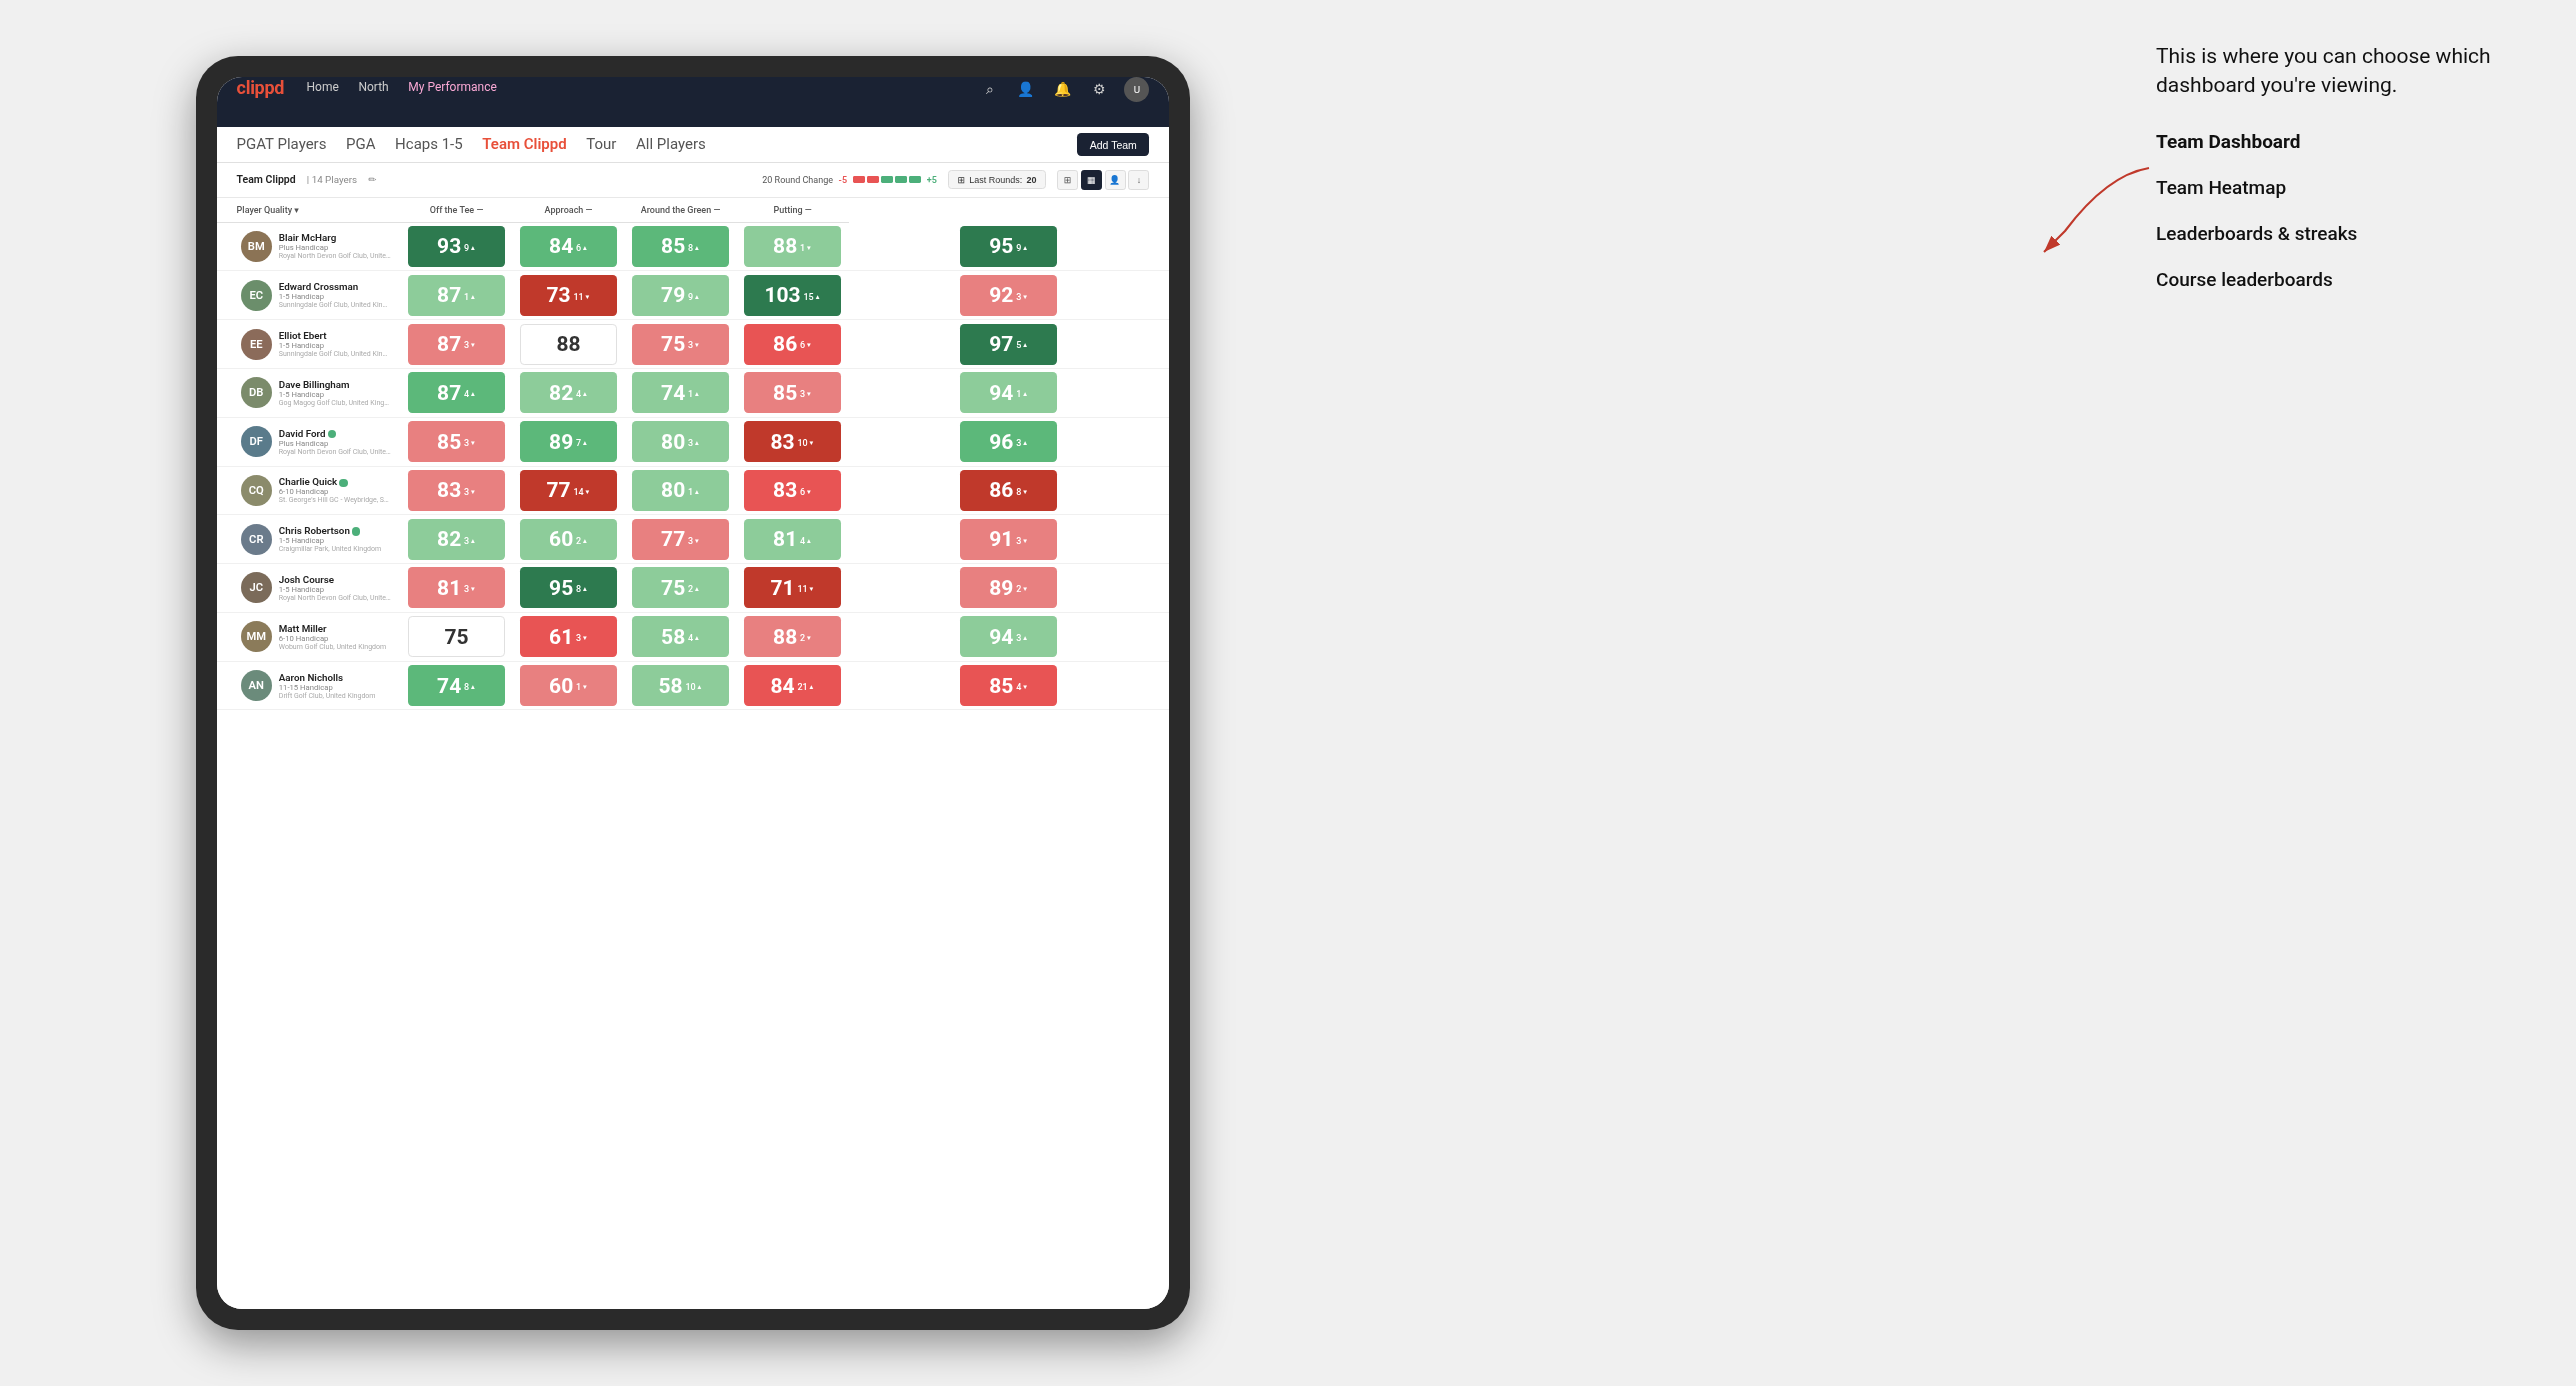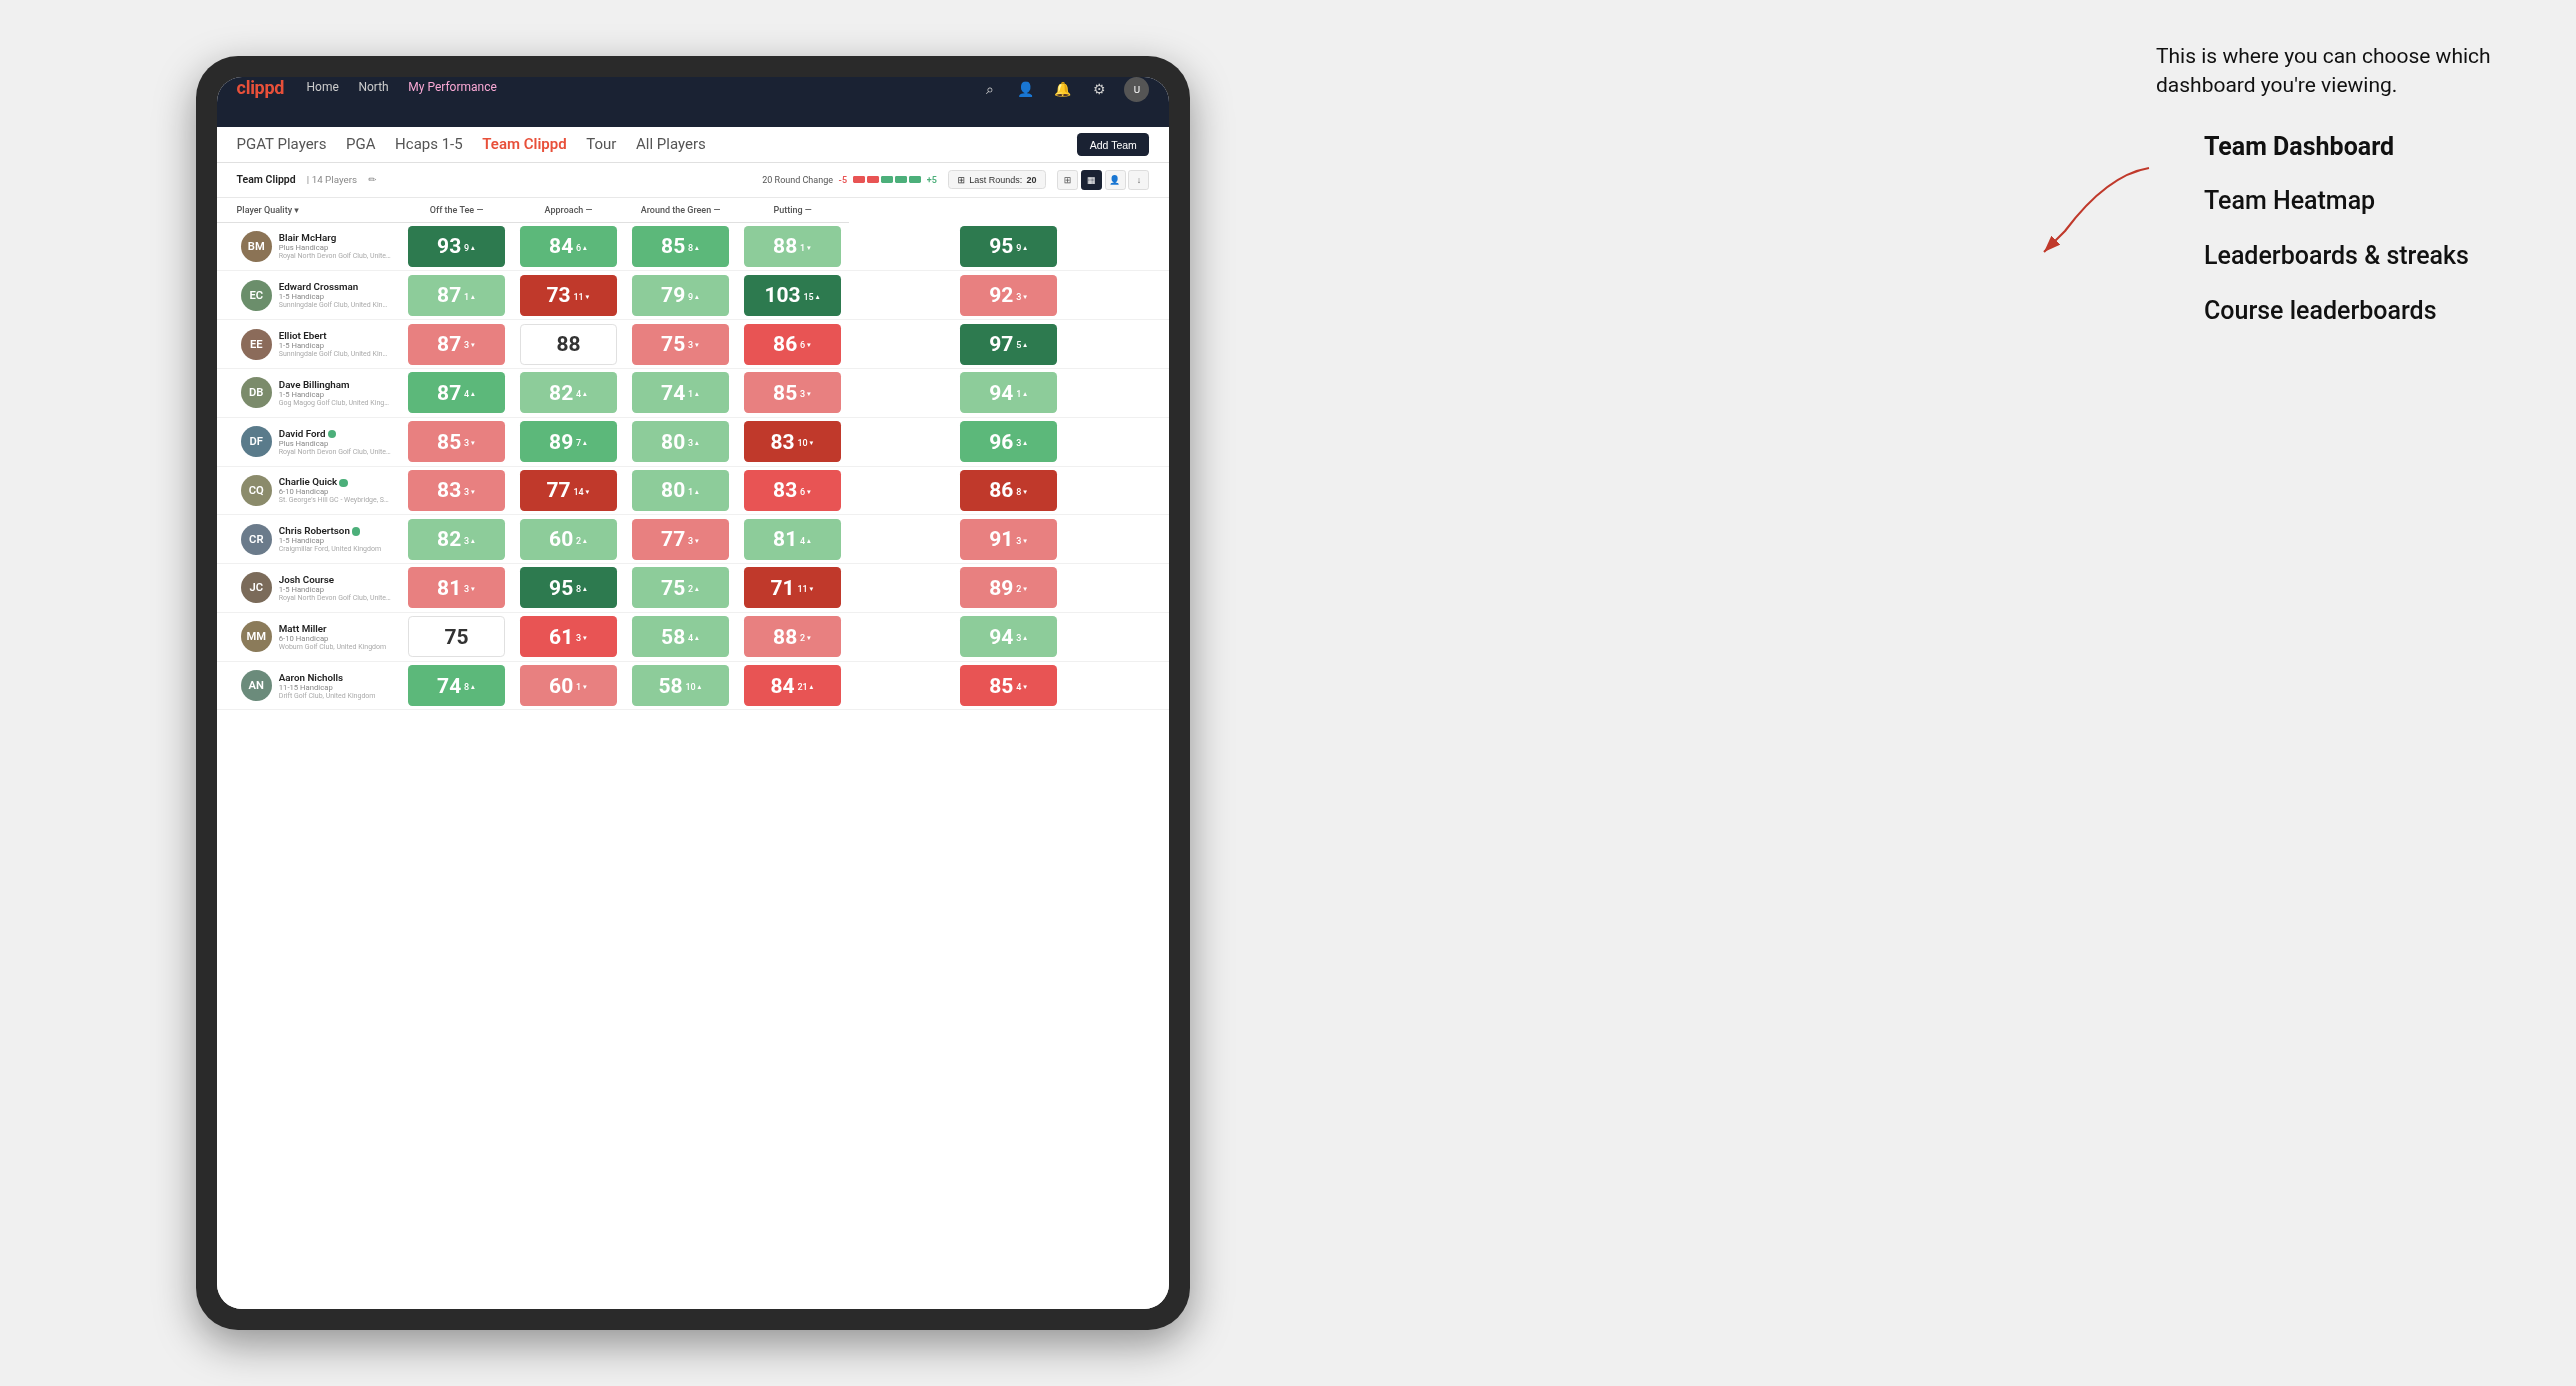--- a/index.html
+++ b/index.html
@@ -30,25 +30,24 @@
       position: absolute;
       top: 112px;
       right: 413px;
       width: 126px;
       height: 84px;
     }
     .annotation-menu {
       margin-top: 28px;
     }
     .annotation-menu-item {
-      font-size: 25px;
+      font-size: 19px;
       font-weight: 500;
       margin-bottom: 19.6px;
       color: #111;
-      margin-left: 48px;
     }
     .annotation-menu-item.active {
       font-weight: 700;
     }
 
     
     .tablet-frame {
       position: absolute;
       left: 196px;
       top: 56px;
@@ -628,21 +627,21 @@
                   <span class="score-delta delta-down">8</span>
                 </div></td>
             </tr>
             <tr>
               <td>
                 <div class="player-cell">
                   <div class="player-avatar" style="background: rgb(107, 123, 139);">CR</div>
                   <div class="player-info">
                     <div class="player-name">Chris Robertson<span class="verified-icon"></span></div>
                     <div class="player-hcp">1-5 Handicap</div>
-                    <div class="player-club">Craigmillar Ford, United Kingdom</div>
+                    <div class="player-club">Craigmillar Park, United Kingdom</div>
                   </div>
                 </div>
               </td>
               <td class="score-cell"><div class="score-box" style="background: rgb(141, 204, 154); color: rgb(255, 255, 255);">
                   <span class="score-main">82</span>
                   <span class="score-delta delta-up">3</span>
                 </div></td>
               <td class="score-cell"><div class="score-box" style="background: rgb(141, 204, 154); color: rgb(255, 255, 255);">
                   <span class="score-main">60</span>
                   <span class="score-delta delta-up">2</span>

